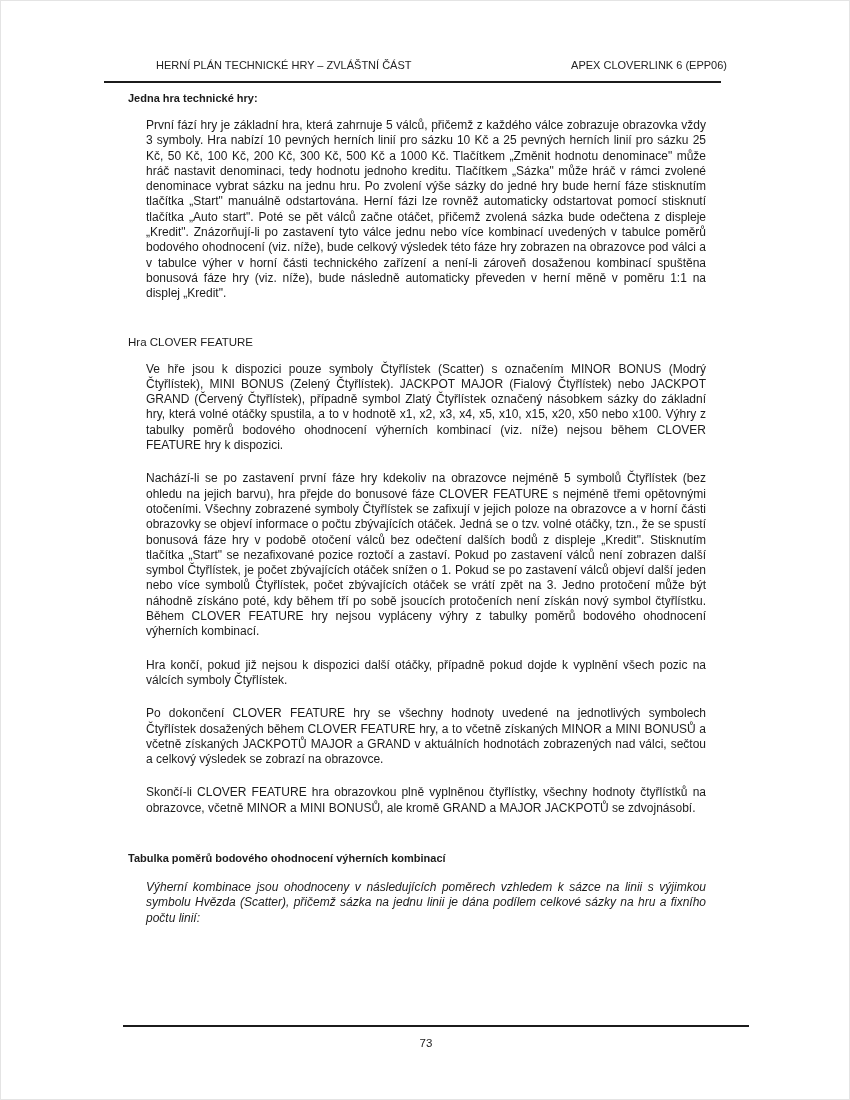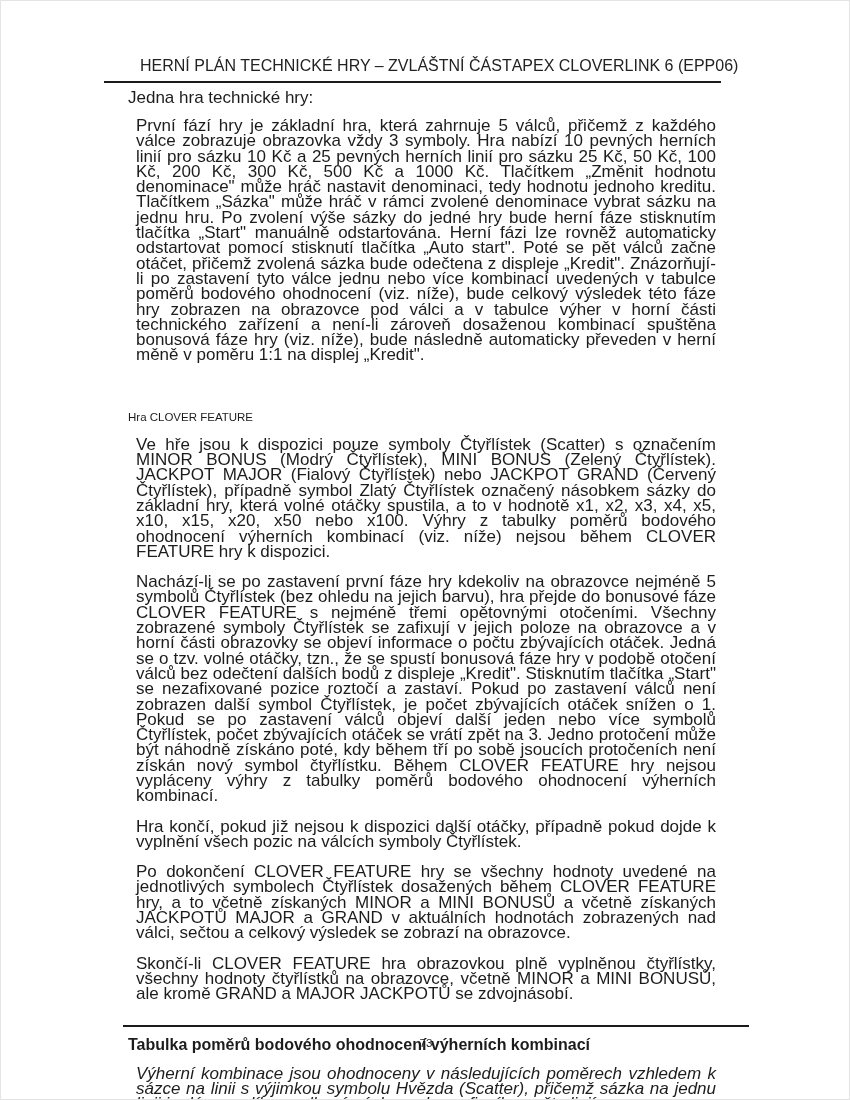--- a/index.html
+++ b/index.html
@@ -14,64 +14,64 @@
     background: #ffffff;
     box-sizing: border-box;
     border: 1px solid #e4e4e4;
     font-family: "Liberation Sans", sans-serif;
     color: #1c1c1c;
     overflow: hidden;
   }
   .header-row {
     position: absolute;
     top: 58px;
-    left: 139px;
+    left: 155px;
     width: 571px;
     display: flex;
     justify-content: space-between;
-    font-size: 16px;
+    font-size: 11px;
     line-height: 13px;
     color: #222;
     white-space: nowrap;
   }
   .header-rule {
     position: absolute;
     top: 80px;
     left: 103px;
     width: 617px;
     height: 2px;
     background: #1b1b1b;
   }
   .main {
     position: absolute;
     top: 89px;
     left: 127px;
     width: 596px;
   }
   .h1 {
-    font-size: 17px;
-    font-weight: normal;
+    font-size: 11px;
+    font-weight: bold;
     line-height: 16px;
     margin: 0;
   }
   .para {
-    font-size: 17px;
+    font-size: 12px;
     line-height: 15.3px;
     text-align: justify;
-    margin: 8px;
+    margin: 18px;
   }
   .para.first { margin-top: 12px; }
   .para.std { margin-top: 15px; }
   .section-title {
     font-size: 11.5px;
     line-height: 15px;
-    margin-top: 47px;
+    margin-top: 33px;
   }
   .h2 {
-    font-size: 16px;
+    font-size: 11px;
     font-weight: bold;
     line-height: 15px;
     margin-top: 35px;
   }
   .p-after-h2 { margin-top: 14px; font-style: italic; }
   .footer-rule {
     position: absolute;
     top: 1024px;
     left: 122px;
     width: 626px;

